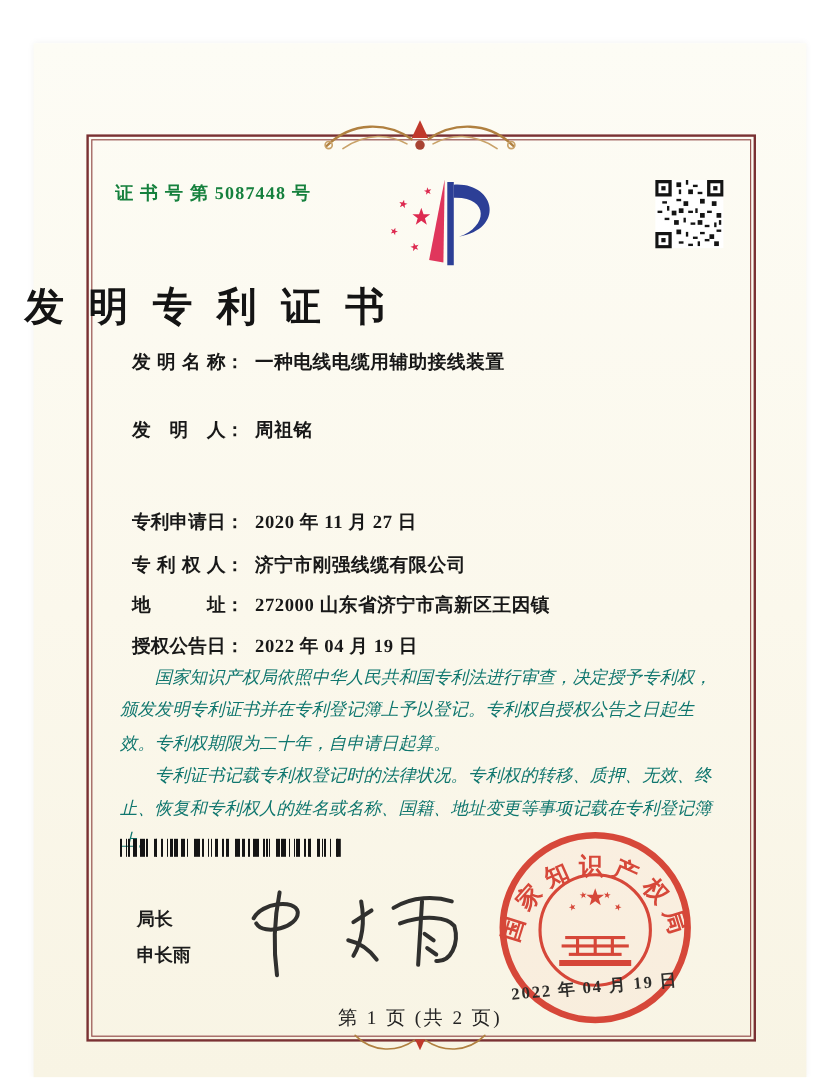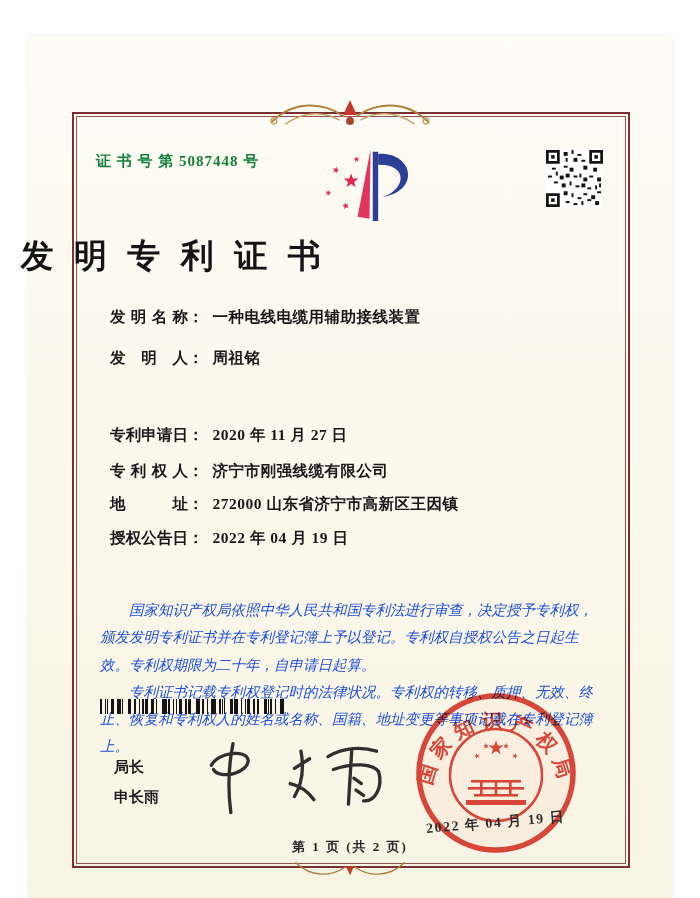--- a/index.html
+++ b/index.html
@@ -23,36 +23,36 @@
            font-size:33px; font-weight:bold; color:#141414; letter-spacing:0.62em; text-indent:0.62em; }
 
   .field-row { position:absolute; left:110px; width:500px; font-size:15.5px; color:#181818; font-weight:600; white-space:nowrap; }
   .flabel { display:inline-block; width:78px; text-align:justify; text-align-last:justify; vertical-align:bottom; }
   .fcolon { display:inline-block; }
   .fvalue { margin-left:9px; letter-spacing:0.5px; }
   .grant-pair { position:absolute; left:258px; top:0; }
   .grant-pair .flabel { width:auto; text-align-last:auto; }
 
   .body-text { position:absolute; left:100px; top:552px; width:502px; font-size:14.5px; line-height:1.88;
-               color:#1d4ed8; font-style:italic; font-weight:500;margin-top:45px; }
+               color:#0f766e; font-style:italic; font-weight:500; }
   .body-text p { text-indent:2em; margin:0; }
 
   .barcode { position:absolute; left:100px; top:699px; width:184px; height:15px;
     background-image:
       repeating-linear-gradient(90deg,#141414 0 2px, transparent 2px 5px, #141414 5px 6px, transparent 6px 11px, #141414 11px 14px, transparent 14px 17px),
       repeating-linear-gradient(90deg, transparent 0 7px, #141414 7px 8px, transparent 8px 19px, #141414 19px 21px, transparent 21px 23px);
   }
 
   .signer { position:absolute; left:114px; top:752px; font-size:15px; font-weight:bold; color:#1c1c1c; line-height:30px; }
   .signature { position:absolute; left:192px; top:732px; width:205px; height:88px; }
 
   .seal { position:absolute; left:406px; top:686px; width:180px; height:178px; opacity:0.92; mix-blend-mode:multiply; }
 
   .footer { position:absolute; left:0; top:838px; width:700px; text-align:center;
-            font-size:13px; font-weight:bold; color:#242424; letter-spacing:2px; }
+            font-size:16px; font-weight:normal; color:#242424; letter-spacing:2px; }
 </style>
 </head>
 <body>
 
 <div class="stage">
   <div class="paper"></div>
 
   <div class="frame">
     <div class="frame-inner"></div>
   </div>
@@ -144,21 +144,21 @@
       <use href="#star5" transform="translate(23,47) scale(0.30) rotate(20)"></use>
       <use href="#star5" transform="translate(39,59) scale(0.34) rotate(-14)"></use>
     </g>
     <polygon points="62,7 50,69 61,71" fill="#e0365c"></polygon>
     <polygon points="64,9 69,9 69,73 64,73" fill="#2c3f96"></polygon>
     <path d="M69,11 C101,9 109,45 73,51 C96,43 96,20 69,21 Z" fill="#2c3f96"></path>
   </svg>
 
   <div class="title">发明专利证书</div>
 
-  <div class="field-row" style="top:307px">
+  <div class="field-row" style="top:292px">
     <span class="flabel">发明名称</span><span class="fcolon">：</span><span class="fvalue">一种电线电缆用辅助接线装置</span>
   </div>
   <div class="field-row" style="top:348px">
     <span class="flabel">发明人</span><span class="fcolon">：</span><span class="fvalue">周祖铭</span>
   </div>
   <div class="field-row" style="top:425px">
     <span class="flabel">专利申请日</span><span class="fcolon">：</span><span class="fvalue">2020 年 11 月 27 日</span>
   </div>
   <div class="field-row" style="top:461px">
     <span class="flabel">专利权人</span><span class="fcolon">：</span><span class="fvalue">济宁市刚强线缆有限公司</span>

